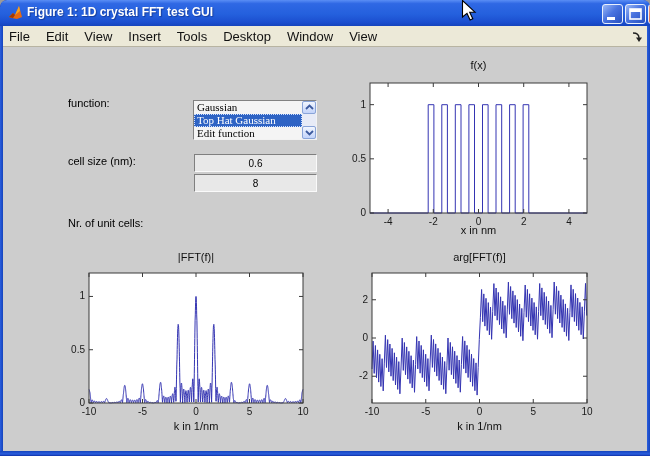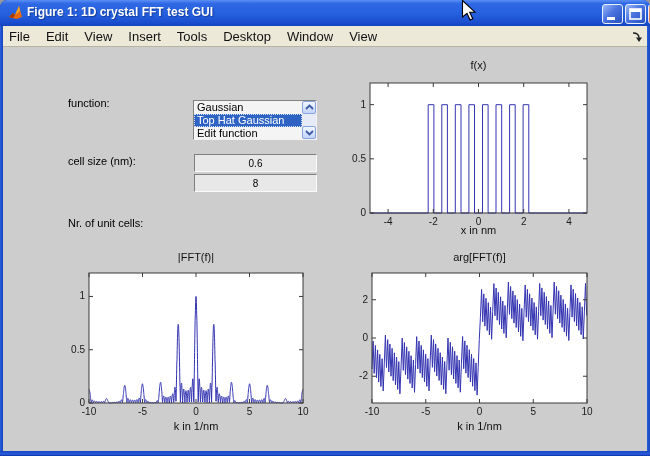--- a/index.html
+++ b/index.html
@@ -22,21 +22,21 @@
   .mitem{font-size:13px;color:#111;padding:2px 8px;}
   .dockarrow{position:absolute;right:6px;top:4px;width:13px;height:13px;}
   .borderL,.borderR{position:absolute;top:26px;bottom:0;width:3px;background:linear-gradient(90deg,#2a5ede,#1544bd);}
   .borderL{left:0;} .borderR{right:0;}
   .borderB{position:absolute;left:0;right:0;bottom:0;height:5px;
     background:linear-gradient(180deg,#1544bd,#2a5ede 60%,#0e2fa6);}
   
   .lbl{position:absolute;font-size:11px;color:#000;}
   .listbox{position:absolute;left:193px;top:100px;width:124px;height:40px;background:#f4f4f4;
     border:1px solid;border-color:#828282 #f2f2f2 #f2f2f2 #828282;box-sizing:border-box;display:flex;}
-  .lb-opts{width:118px;}
+  .lb-opts{width:118px;font-family:Liberation Serif, serif;}
   .lb-opt{height:13px;line-height:13px;font-size:11px;padding-left:3px;color:#000;
     white-space:nowrap;overflow:hidden;}
   .lb-opt.selected{background:#2e63c4;color:#fff;outline:1px dotted #cfe0ff;outline-offset:-1px;}
   .lb-scroll{width:15px;display:flex;flex-direction:column;background:#e7ebf7;}
   .sb-btn{height:13px;border-radius:2px;border:1px solid #89a4d8;box-sizing:border-box;
     background:linear-gradient(180deg,#f2f6fe,#c2d3fa);display:flex;align-items:center;justify-content:center;}
   .sb-track{flex:1;}
   .edit{position:absolute;left:194px;width:123px;height:13px;background:#e8e8e8;
     border:1px solid;border-color:#7f7f7f #fafafa #fafafa #7f7f7f;box-sizing:border-box;
     font-family:"Liberation Sans",sans-serif;font-size:10px;text-align:center;color:#000;padding:8px;}

